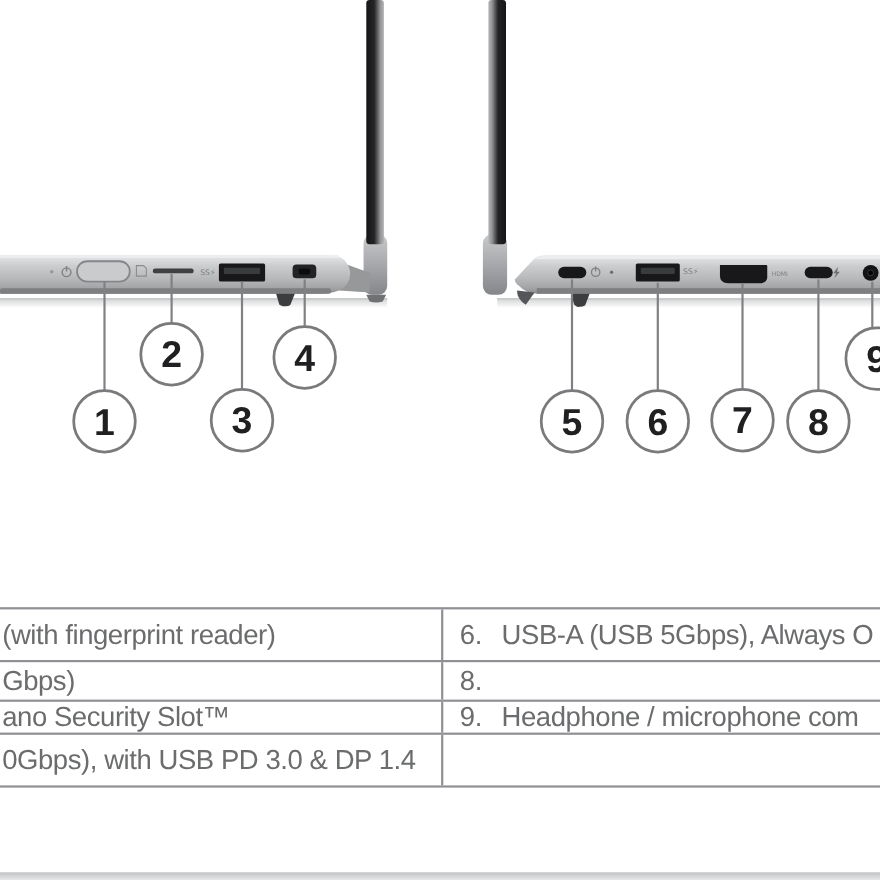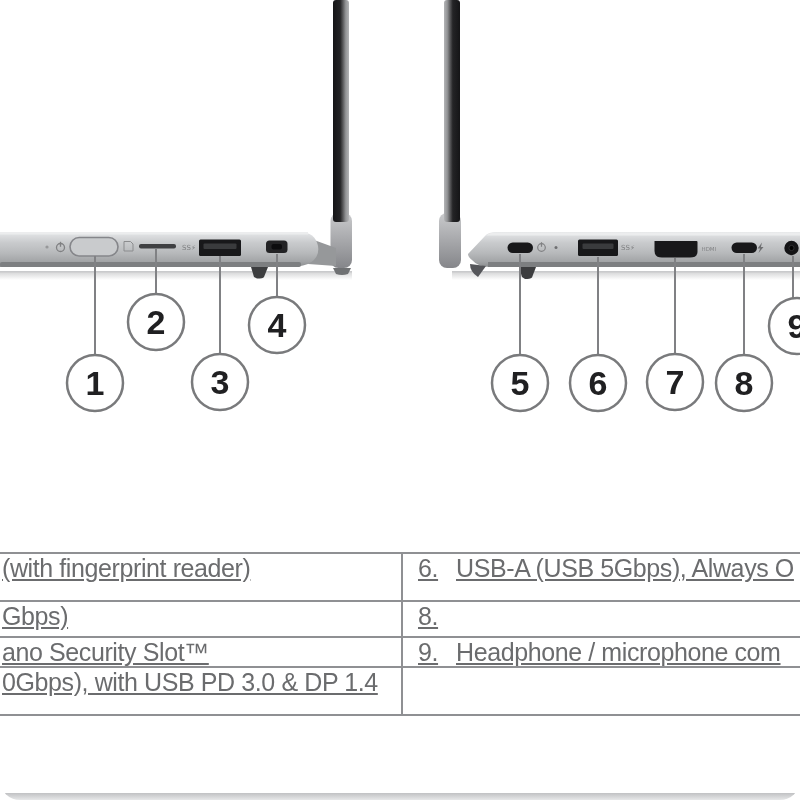--- a/index.html
+++ b/index.html
@@ -1,34 +1,33 @@
 <!DOCTYPE html>
 <html><head>
 <meta charset="utf-8">
 <style>
   html,body{margin:0;padding:0;background:#ffffff;}
   .screen{
     position:relative;width:800px;height:800px;overflow:hidden;background:#ffffff;
     font-family:"Liberation Sans", sans-serif;
-    border-radius:20px;
   }
   .diagram{position:absolute;top:0;left:0;}
   .callout-num{
     font-family:"Liberation Sans", sans-serif;
     font-weight:700;font-size:34px;
   }
   .port-mark{font-family:"DejaVu Sans", sans-serif;}
   
   .legend-table{
     position:absolute;top:552px;left:0;width:800px;
     border-top:2px solid #8f9093;
     color:#6b6c6e;font-size:25px;letter-spacing:-0.4px;
   }
   .t-row{display:flex;box-sizing:border-box;border-bottom:2px solid #8f9093;}
-  .t-cell{display:flex;box-sizing:border-box;overflow:hidden;white-space:nowrap;text-decoration:underline;}
+  .t-cell{display:flex;align-items:center;box-sizing:border-box;overflow:hidden;white-space:nowrap;}
   .t-cell.left{width:403px;border-right:2px solid #8f9093;padding-left:2px;}
   .t-cell.right{flex:1;padding-left:15px;}
   .t-num{flex:0 0 38px;}
   .bottom-strip{
     position:absolute;top:793px;left:0;width:800px;height:7px;
     background:linear-gradient(180deg,#c0c1c3,#e7e8e9);
   }
 </style>
 </head>
 <body>

